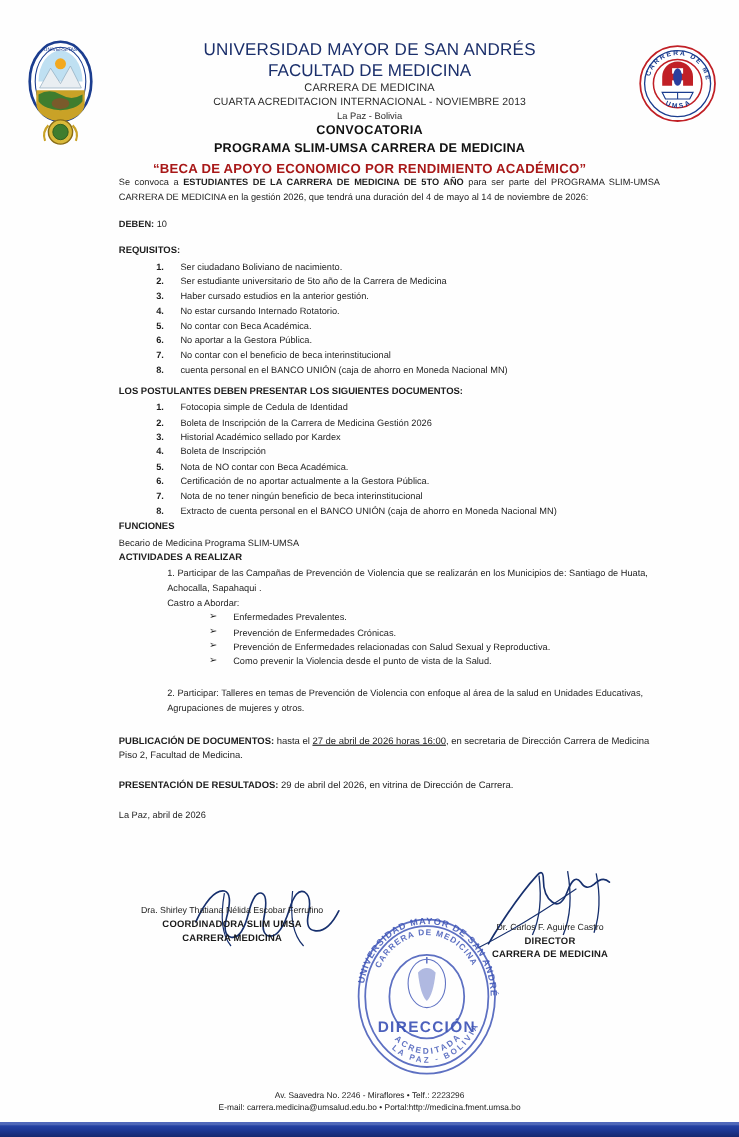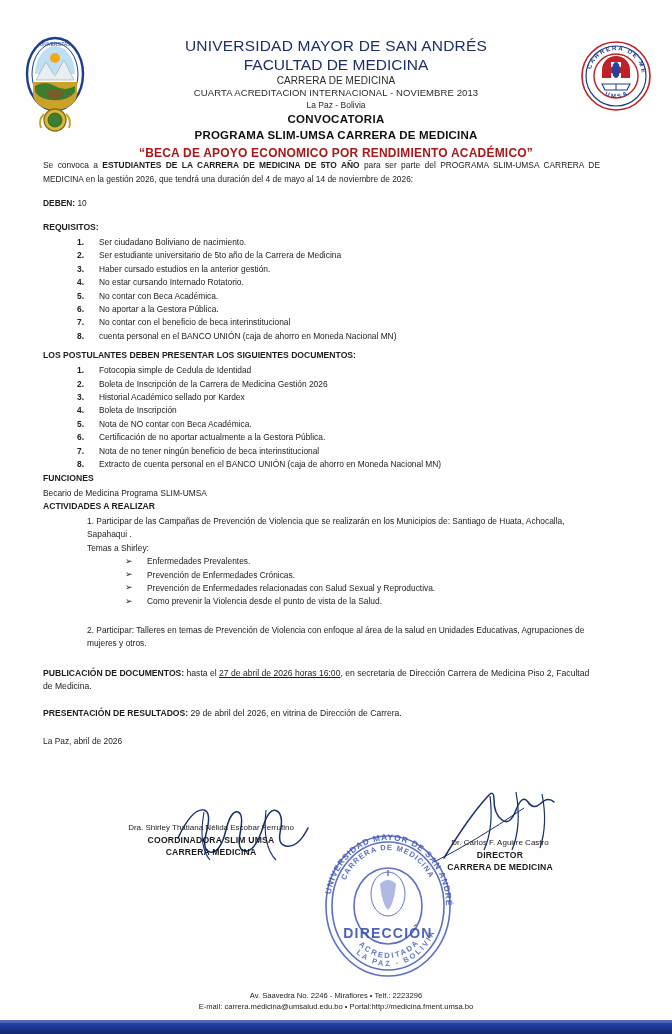--- a/index.html
+++ b/index.html
@@ -93,21 +93,21 @@
     font-size: 12px;
     font-weight: bold;
     color: #a81818;
     line-height: 18px;
     letter-spacing: .2px;
     white-space: nowrap;
   }
 
   
   .content {
-    padding: 14px 72px 0 43px;
+    padding: 14px 72px 0 108px;
     font-size: 8.4px;
     line-height: 13px;
     color: #1d1d1d;
   }
   .para {
     text-align: justify;
     margin: 0 0 11px 0;
     line-height: 13.5px;
   }
   .b { font-weight: bold; }
@@ -353,21 +353,21 @@
       <li>Nota de no tener ningún beneficio de beca interinstitucional</li>
       <li>Extracto de cuenta personal en el BANCO UNIÓN (caja de ahorro en Moneda Nacional MN)</li>
     </ol>
 
     <div class="sect-head">FUNCIONES</div>
     <div class="funciones-line">Becario de Medicina Programa SLIM-UMSA</div>
 
     <div class="sect-head">ACTIVIDADES A REALIZAR</div>
 
     <div class="act-block">1. Participar de las Campañas de Prevención de Violencia que se realizarán en los Municipios de: Santiago de Huata, Achocalla, Sapahaqui .</div>
-    <div class="temas-label">Temas a Shirley:</div>
+    <div class="temas-label">Castro a Abordar:</div>
 
     <ul class="arrowlist">
       <li><span class="arw">➢</span><span>Enfermedades Prevalentes.</span></li>
       <li><span class="arw">➢</span><span>Prevención de Enfermedades Crónicas.</span></li>
       <li><span class="arw">➢</span><span>Prevención de Enfermedades relacionadas con Salud Sexual y Reproductiva.</span></li>
       <li><span class="arw">➢</span><span>Como prevenir la Violencia desde el punto de vista de la Salud.</span></li>
     </ul>
 
     <div class="act2">2. Participar: Talleres en temas de Prevención de Violencia con enfoque al área de la salud en Unidades Educativas, Agrupaciones de mujeres y otros.</div>
 

